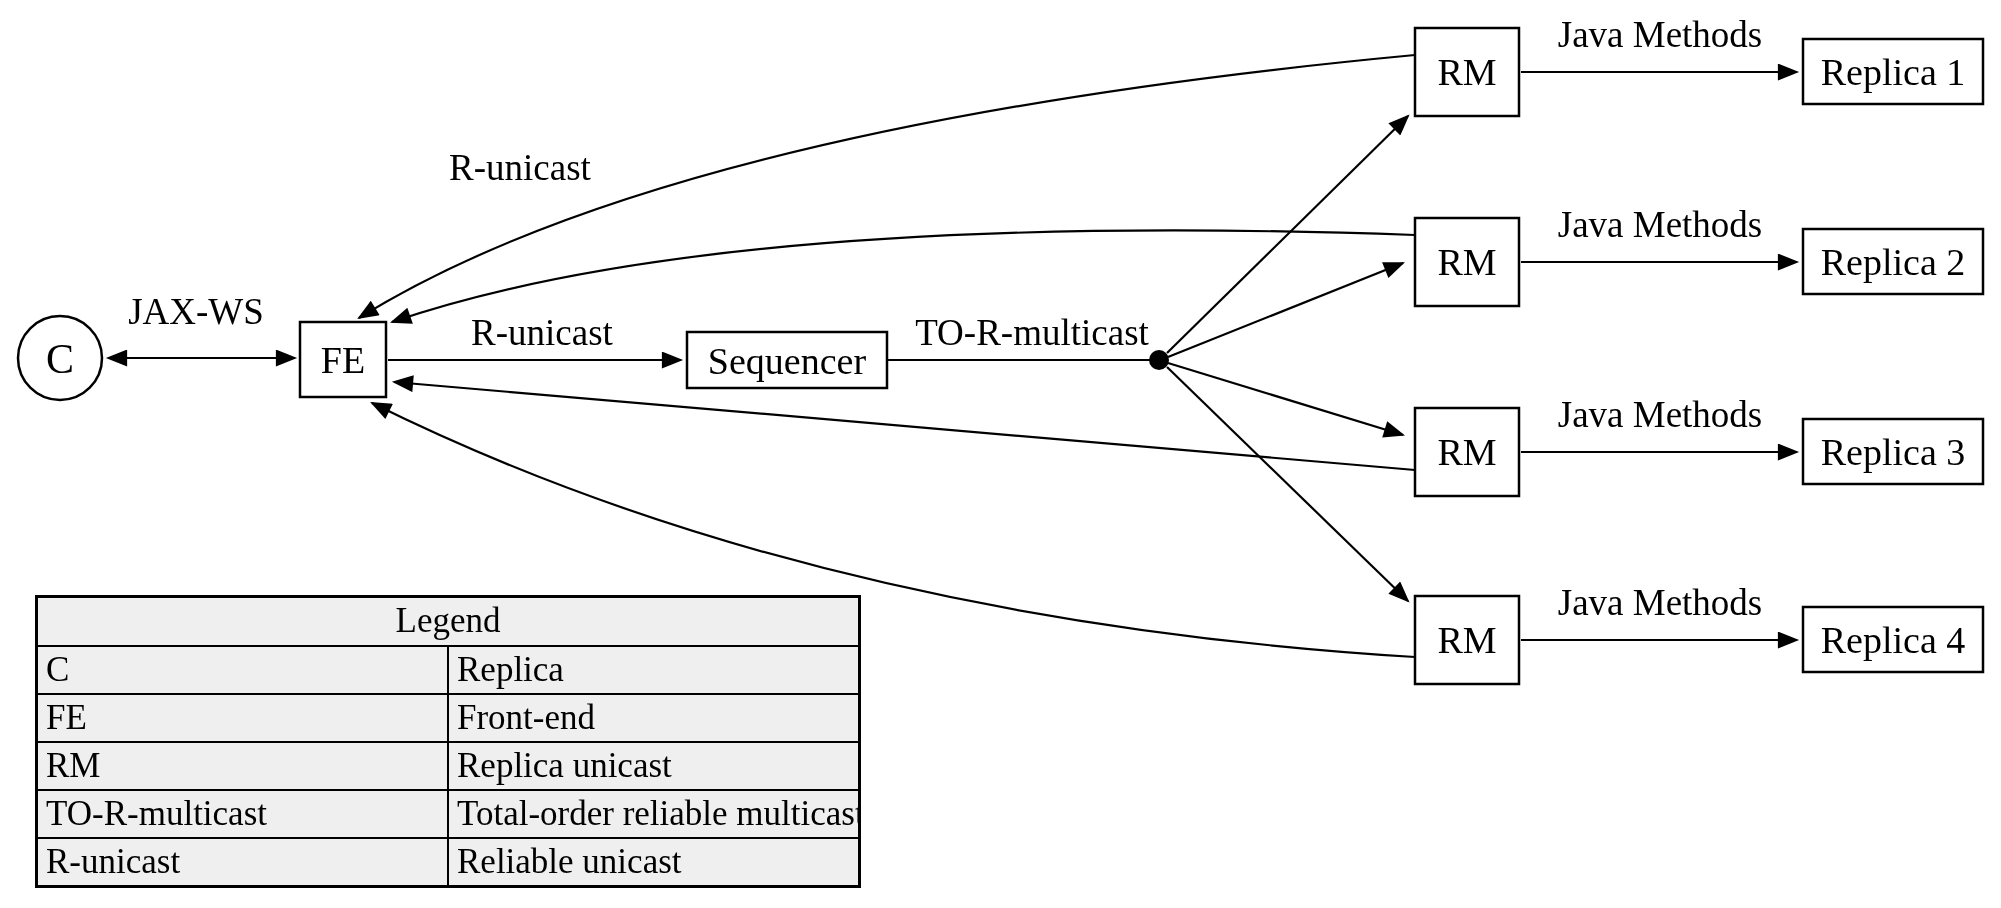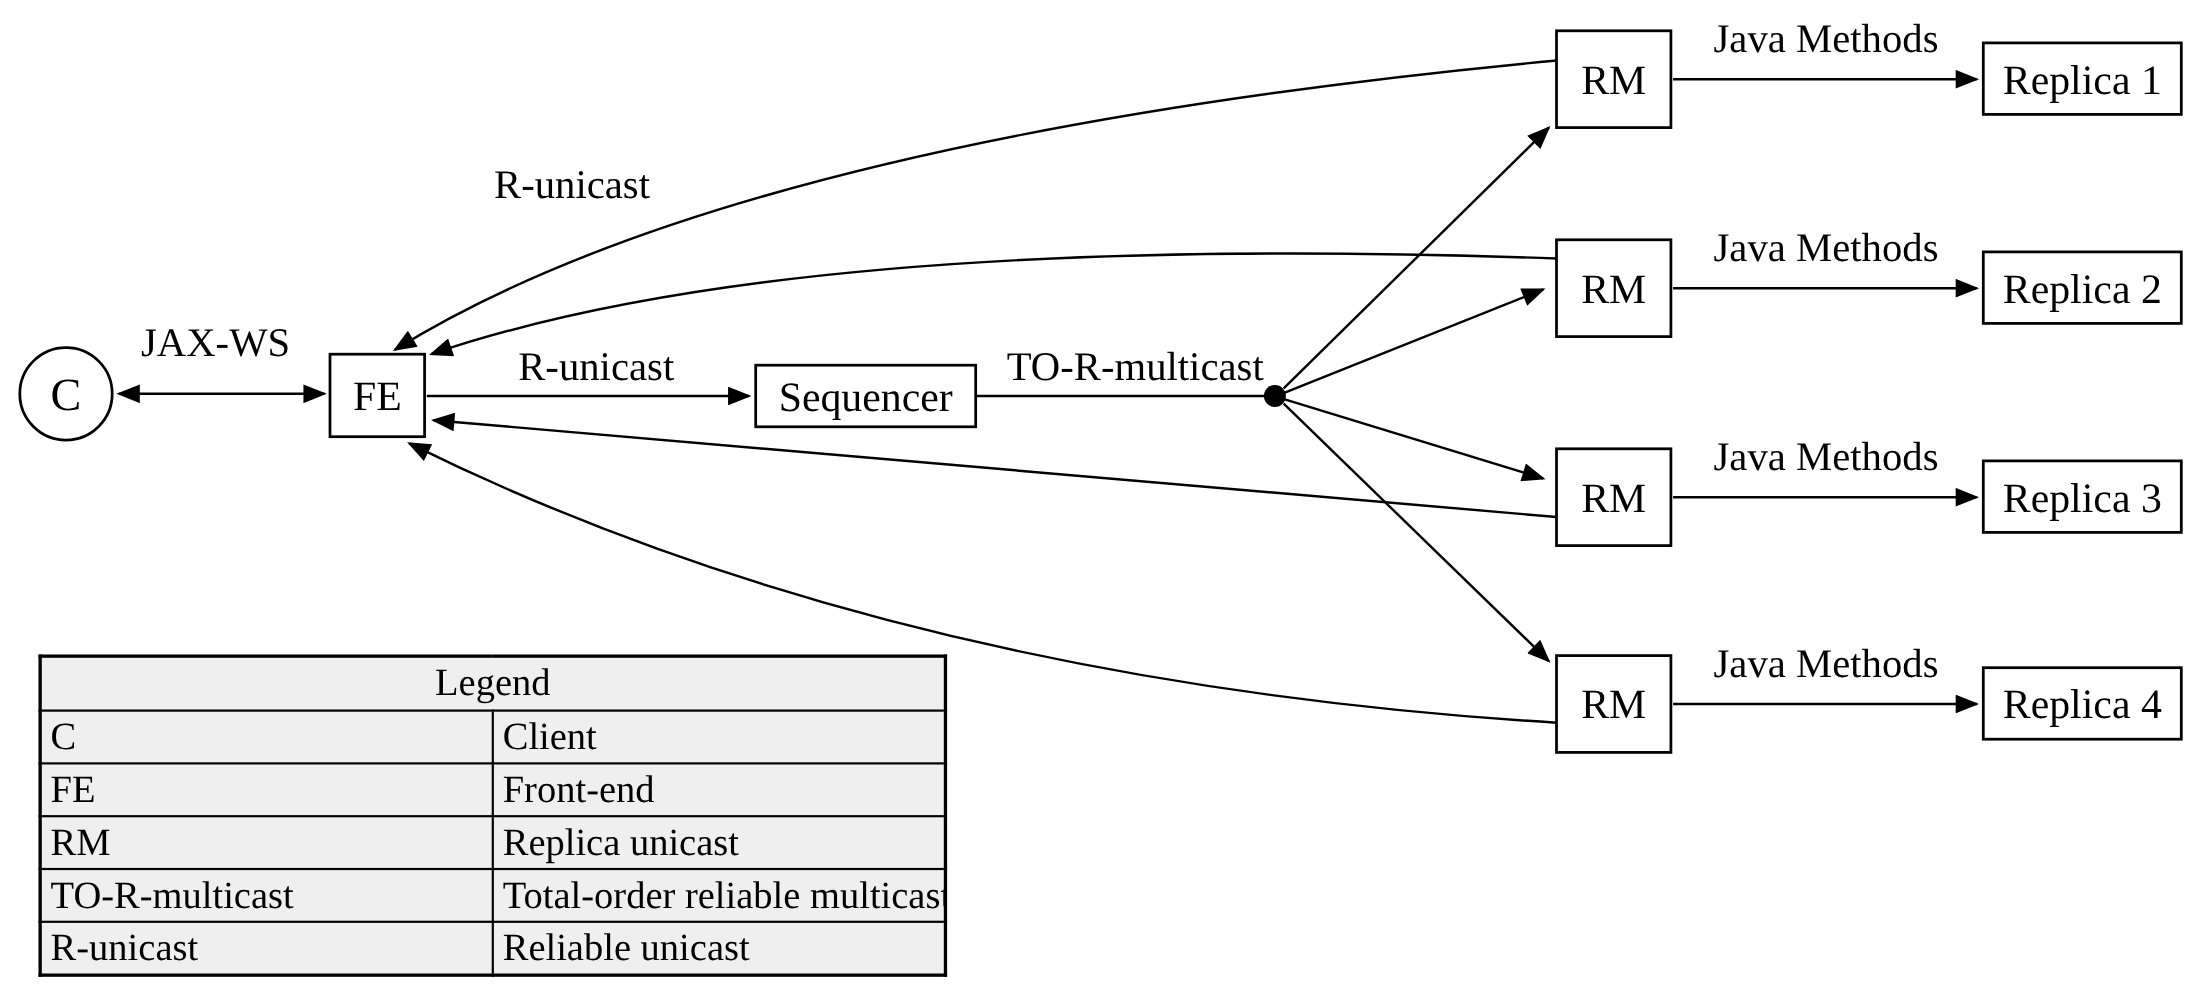--- a/index.html
+++ b/index.html
@@ -151,21 +151,21 @@
     <text class="node-label" x="1893" y="653">Replica 4</text>
   </svg>
 
   <table class="legend">
     <tbody>
       <tr>
         <th colspan="2">Legend</th>
       </tr>
       <tr>
         <td class="key-col">C</td>
-        <td>Client</td>
+        <td>Replica</td>
       </tr>
       <tr>
         <td class="key-col">FE</td>
         <td>Front-end</td>
       </tr>
       <tr>
         <td class="key-col">RM</td>
         <td>Replica unicast</td>
       </tr>
       <tr>

